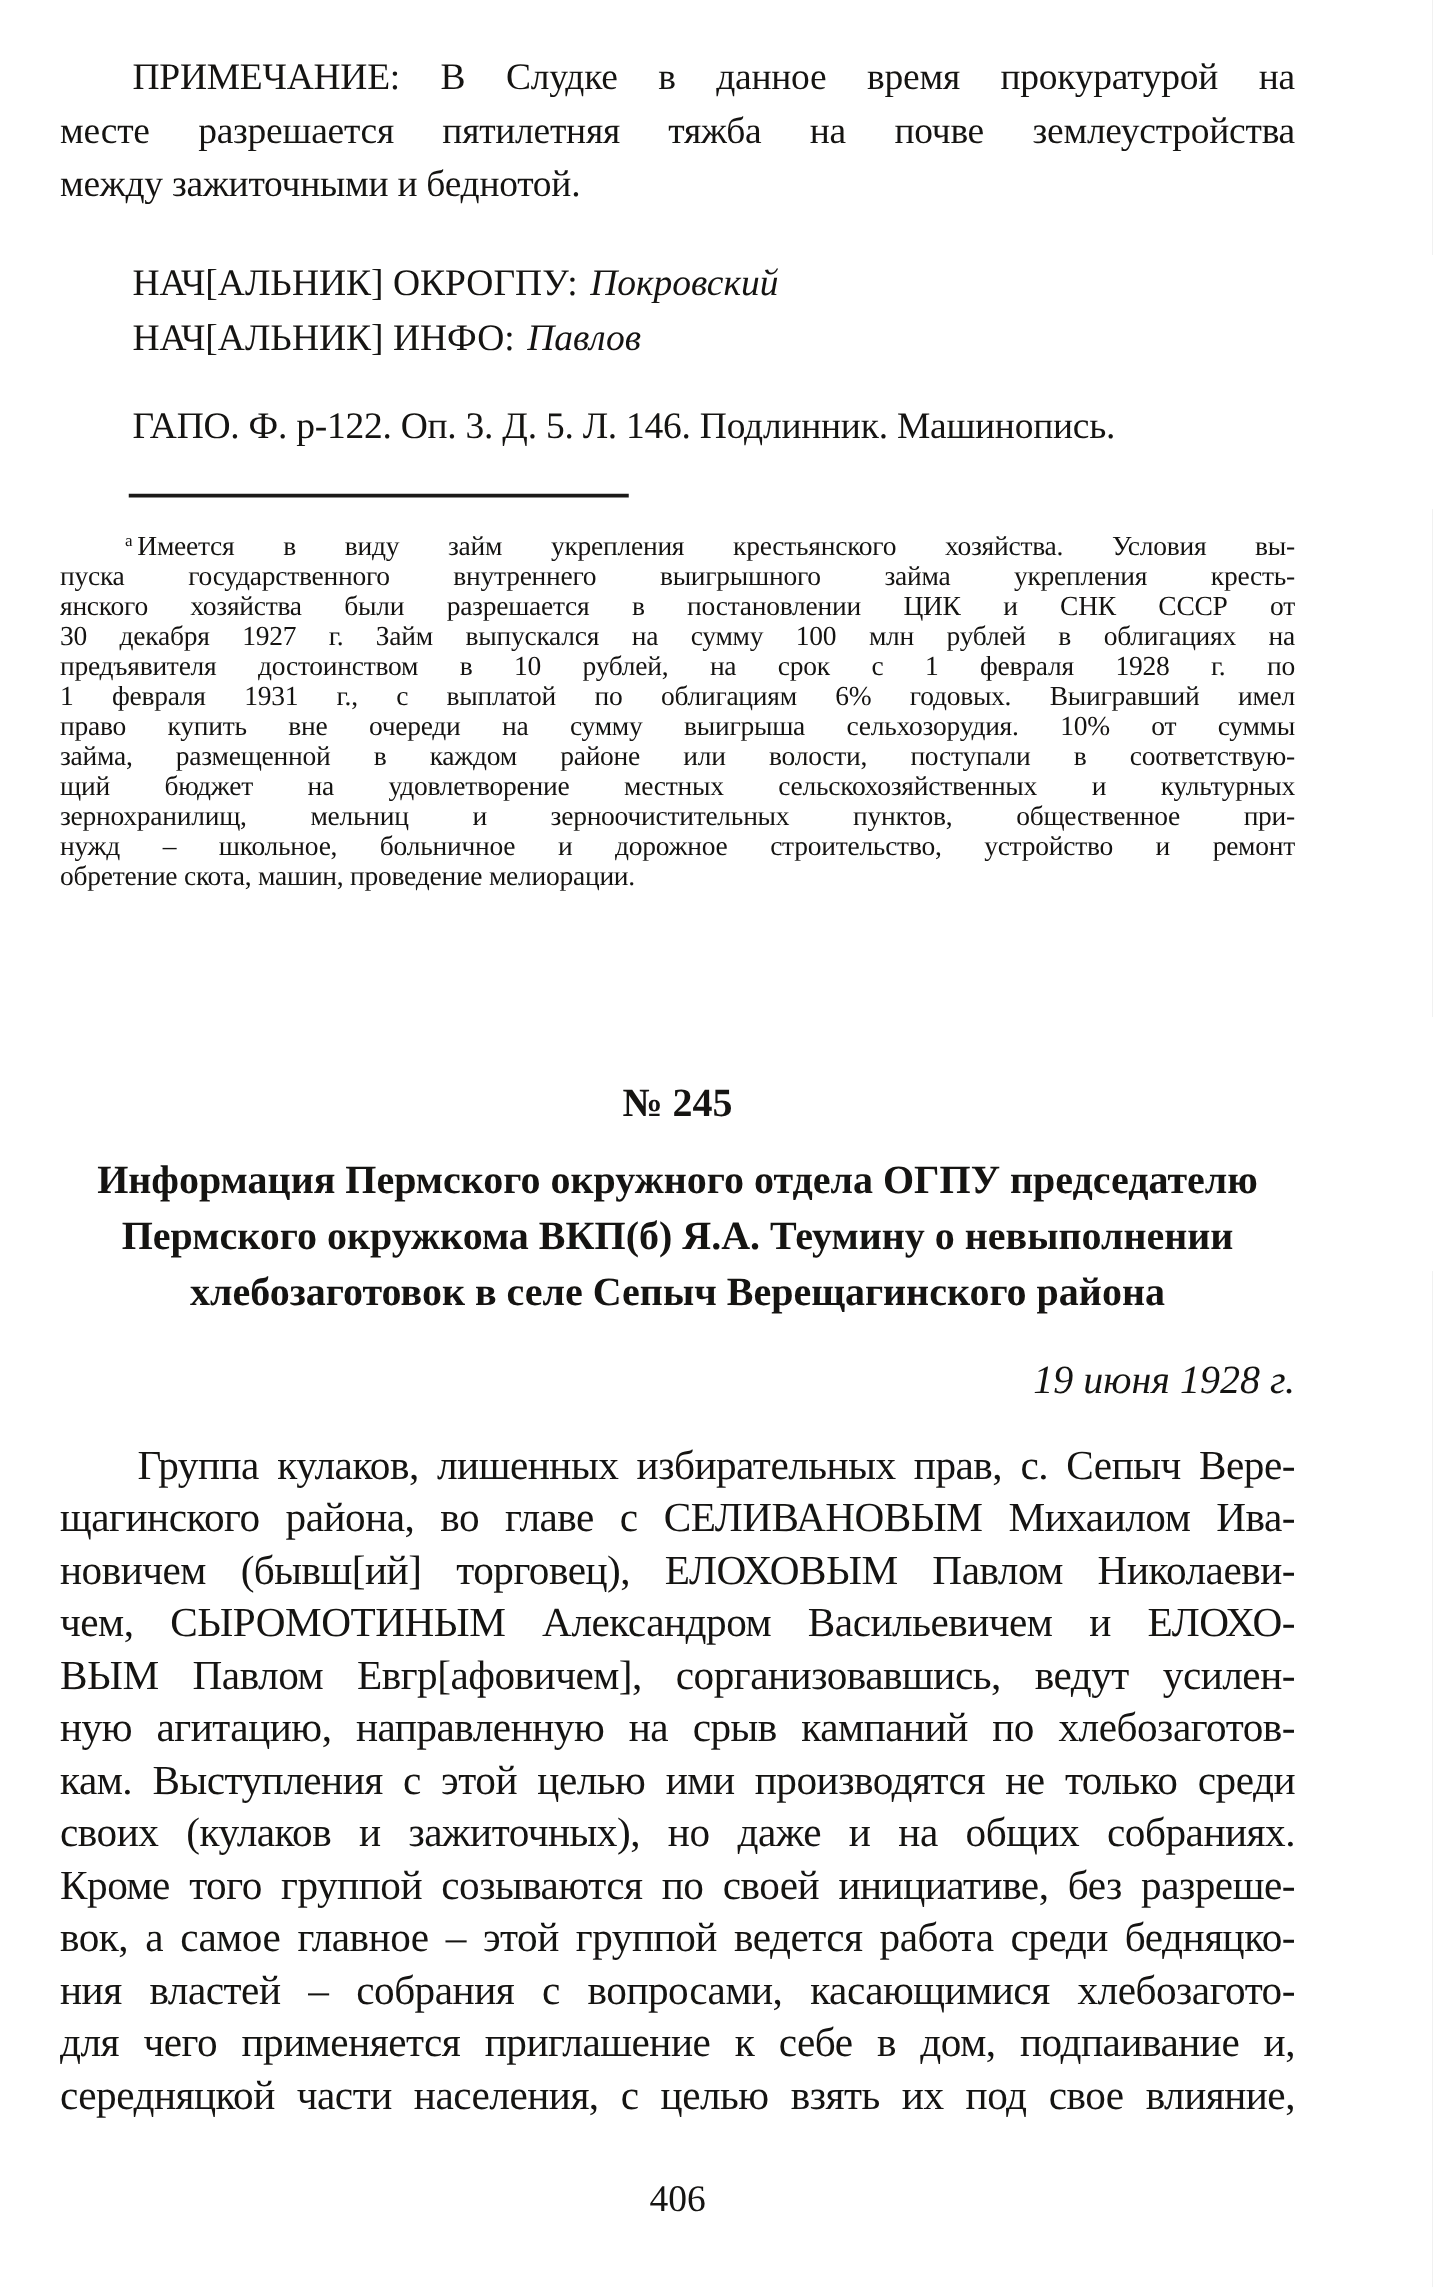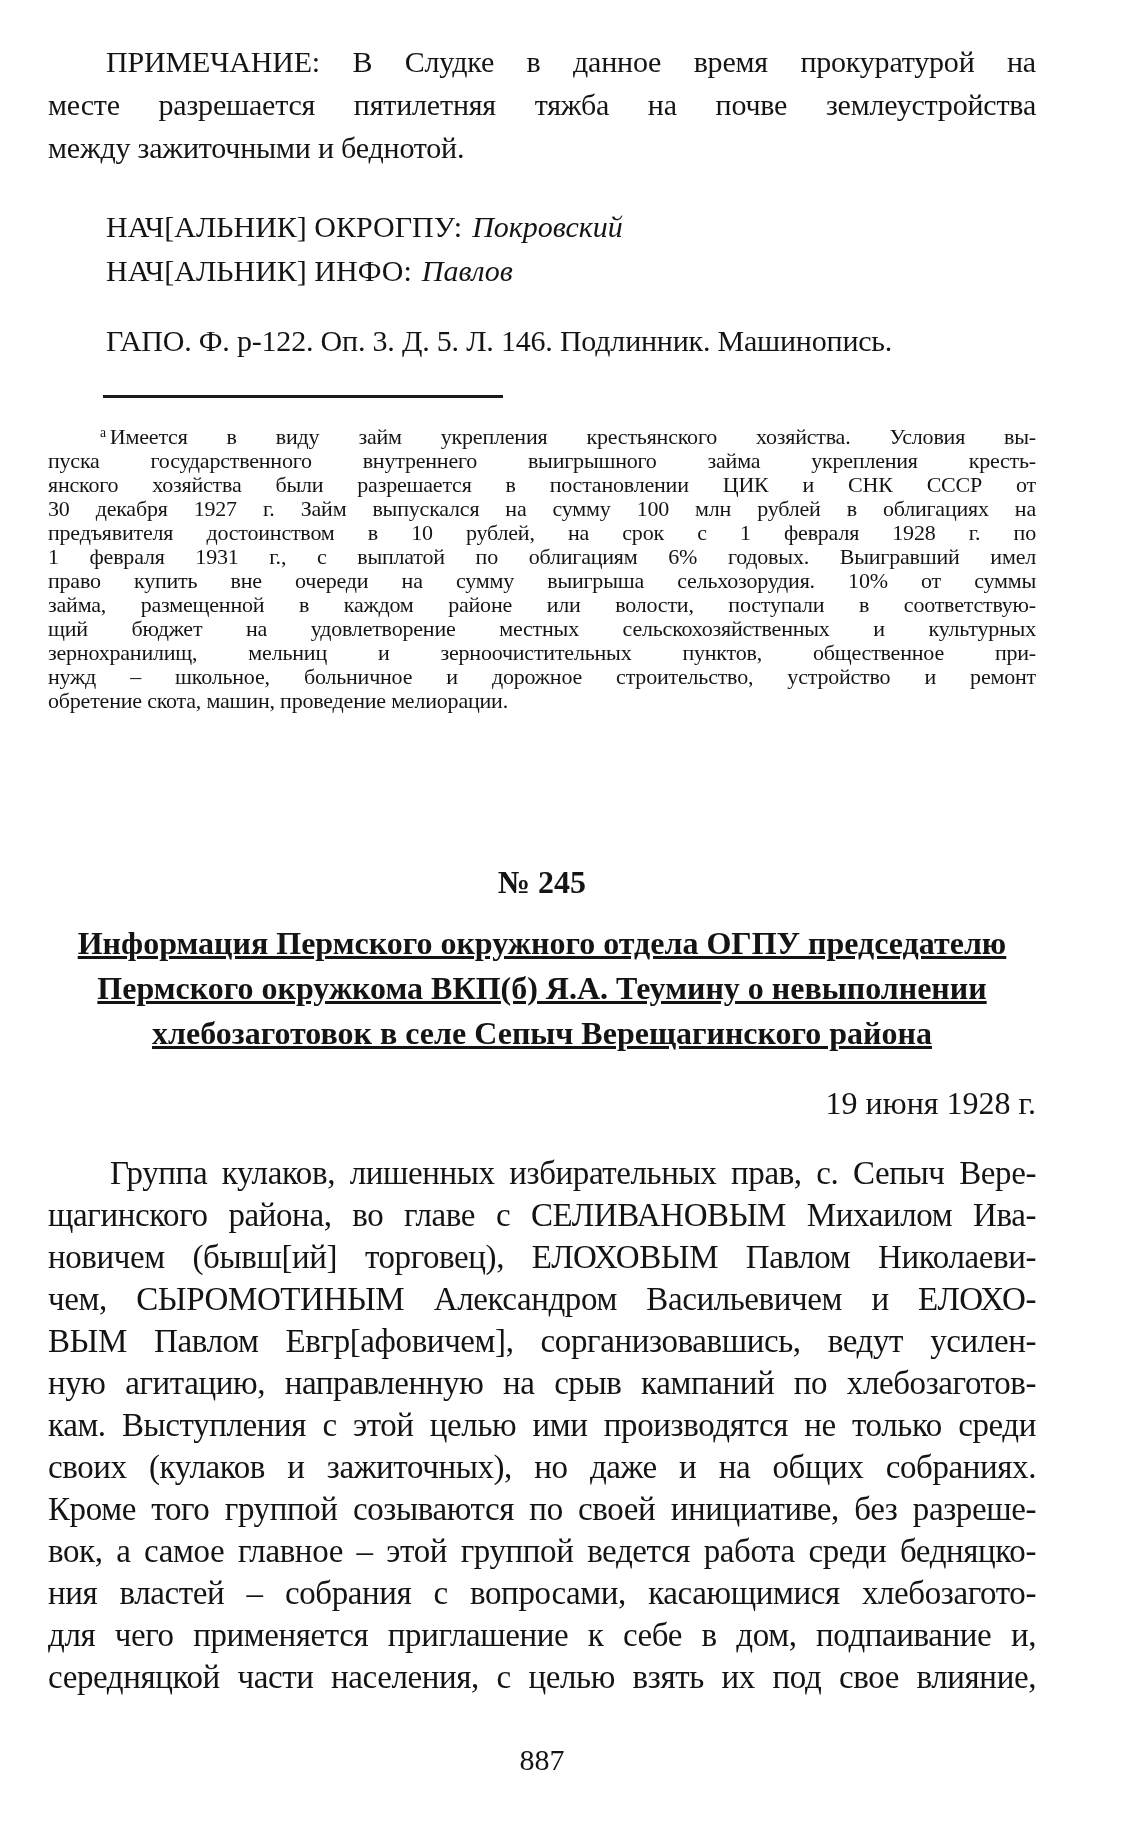--- a/index.html
+++ b/index.html
@@ -29,23 +29,23 @@
 
   .footnote-rule { margin:33px 0 0 55px; width:400px; border:none; border-top:3px solid #1b1a18; }
 
   .footnote { margin-top:23px; font-size:22px; line-height:24px; letter-spacing:-0.2px; }
   .footnote .tline:first-child { text-indent:52px; }
   .footnote sup { font-size:0.62em; vertical-align:0.5em; margin-right:4px; }
 
   .doc-number { margin-top:148px; font-size:32px; line-height:42px; font-weight:bold; text-align:center; }
 
   .doc-title { margin-top:18px; font-size:32px; line-height:45px; font-weight:bold; }
-  .doc-title .tline { text-align:center; text-align-last:center;text-decoration:underline; }
+  .doc-title .tline { text-align:center; text-align-last:center; }
 
-  .doc-date { margin-top:26px; font-size:32px; line-height:42px; text-align:right; }
+  .doc-date { margin-top:26px; font-size:32px; line-height:42px; font-style:italic; text-align:right; }
 
   .doc-body { margin-top:28px; font-size:33px; line-height:42px; letter-spacing:-0.4px; }
   .doc-body .tline:first-child { text-indent:62px; }
 
   .page-number { margin-top:44px; font-size:30px; line-height:36px; text-align:center; }
 </style>
 </head>
 <body>
 
 <div class="page">
@@ -107,14 +107,14 @@
         <div class="tline">кам. Выступления с этой целью ими производятся не только среди</div>
         <div class="tline">своих (кулаков и зажиточных), но даже и на общих собраниях.</div>
         <div class="tline">Кроме того группой созываются по своей инициативе, без разреше-</div>
         <div class="tline">вок, а самое главное – этой группой ведется работа среди бедняцко-</div>
         <div class="tline">ния властей – собрания с вопросами, касающимися хлебозагото-</div>
         <div class="tline tlast">для чего применяется приглашение к себе в дом, подпаивание и,</div>
         <div class="tline">середняцкой части населения, с целью взять их под свое влияние,</div>
       </div>
   </section>
 
-  <div class="page-number">887</div>
+  <div class="page-number">406</div>
 </div>
 
 </body></html>

